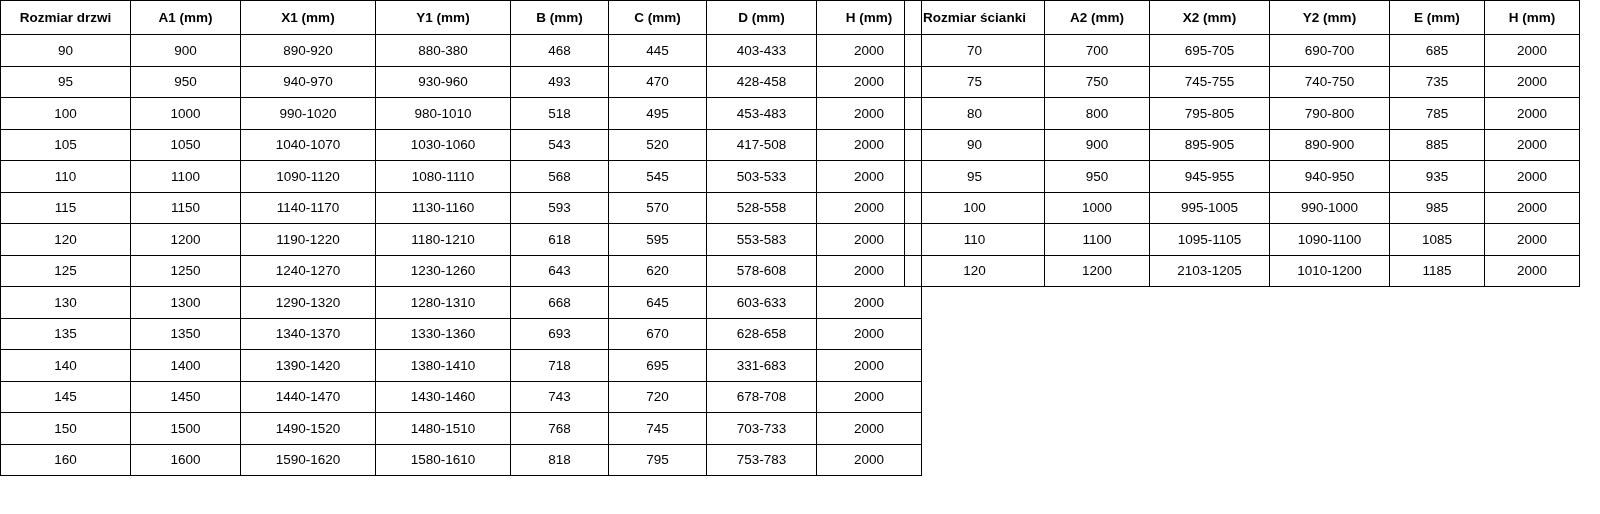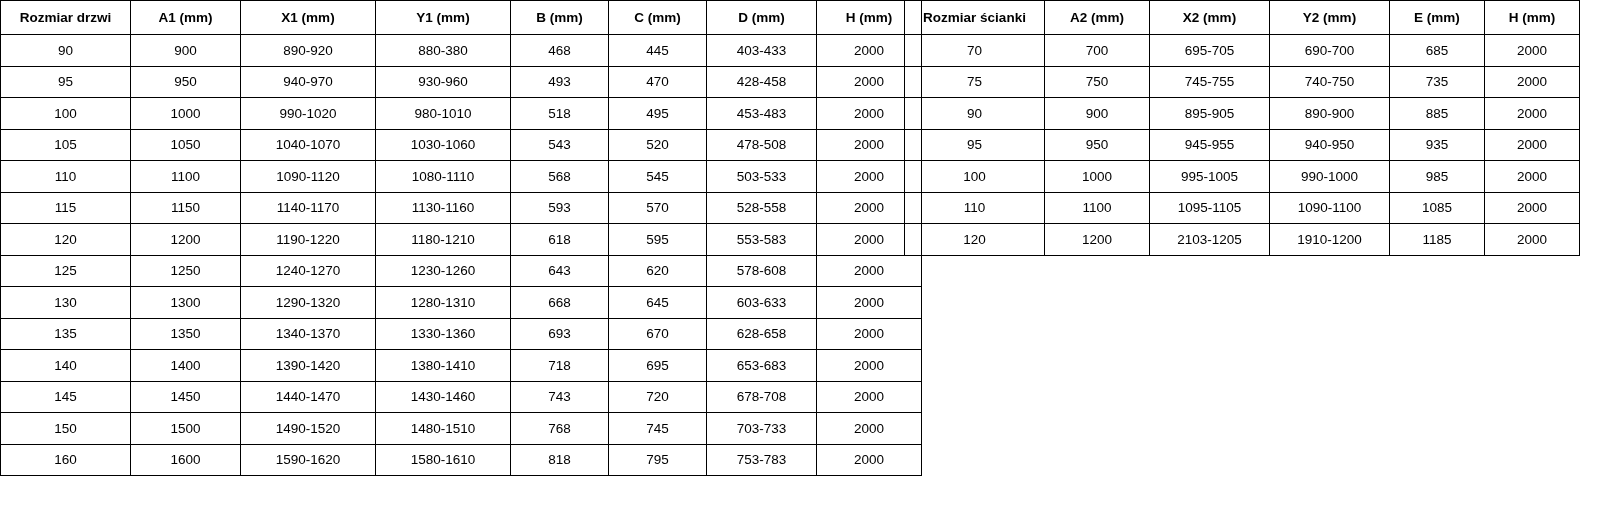--- a/index.html
+++ b/index.html
@@ -125,21 +125,21 @@
             <td>453-483</td>
             <td>2000</td>
           </tr>
           <tr>
             <td>105</td>
             <td>1050</td>
             <td>1040-1070</td>
             <td>1030-1060</td>
             <td>543</td>
             <td>520</td>
-            <td>478-508</td>
+            <td>417-508</td>
             <td>2000</td>
           </tr>
           <tr>
             <td>110</td>
             <td>1100</td>
             <td>1090-1120</td>
             <td>1080-1110</td>
             <td>568</td>
             <td>545</td>
             <td>503-533</td>
@@ -195,21 +195,21 @@
             <td>628-658</td>
             <td>2000</td>
           </tr>
           <tr>
             <td>140</td>
             <td>1400</td>
             <td>1390-1420</td>
             <td>1380-1410</td>
             <td>718</td>
             <td>695</td>
-            <td>653-683</td>
+            <td>331-683</td>
             <td>2000</td>
           </tr>
           <tr>
             <td>145</td>
             <td>1450</td>
             <td>1440-1470</td>
             <td>1430-1460</td>
             <td>743</td>
             <td>720</td>
             <td>678-708</td>
@@ -270,20 +270,28 @@
           </tr>
           <tr>
             <td>75</td>
             <td>750</td>
             <td>745-755</td>
             <td>740-750</td>
             <td>735</td>
             <td>2000</td>
           </tr>
           <tr>
+            <td>80</td>
+            <td>800</td>
+            <td>795-805</td>
+            <td>790-800</td>
+            <td>785</td>
+            <td>2000</td>
+          </tr>
+          <tr>
             <td>90</td>
             <td>900</td>
             <td>895-905</td>
             <td>890-900</td>
             <td>885</td>
             <td>2000</td>
           </tr>
           <tr>
             <td>95</td>
             <td>950</td>
@@ -305,21 +313,21 @@
             <td>1100</td>
             <td>1095-1105</td>
             <td>1090-1100</td>
             <td>1085</td>
             <td>2000</td>
           </tr>
           <tr>
             <td>120</td>
             <td>1200</td>
             <td>2103-1205</td>
-            <td>1910-1200</td>
+            <td>1010-1200</td>
             <td>1185</td>
             <td>2000</td>
           </tr>
         </tbody>
     </table>
   </div>
 
 </div>
 
 </body></html>

